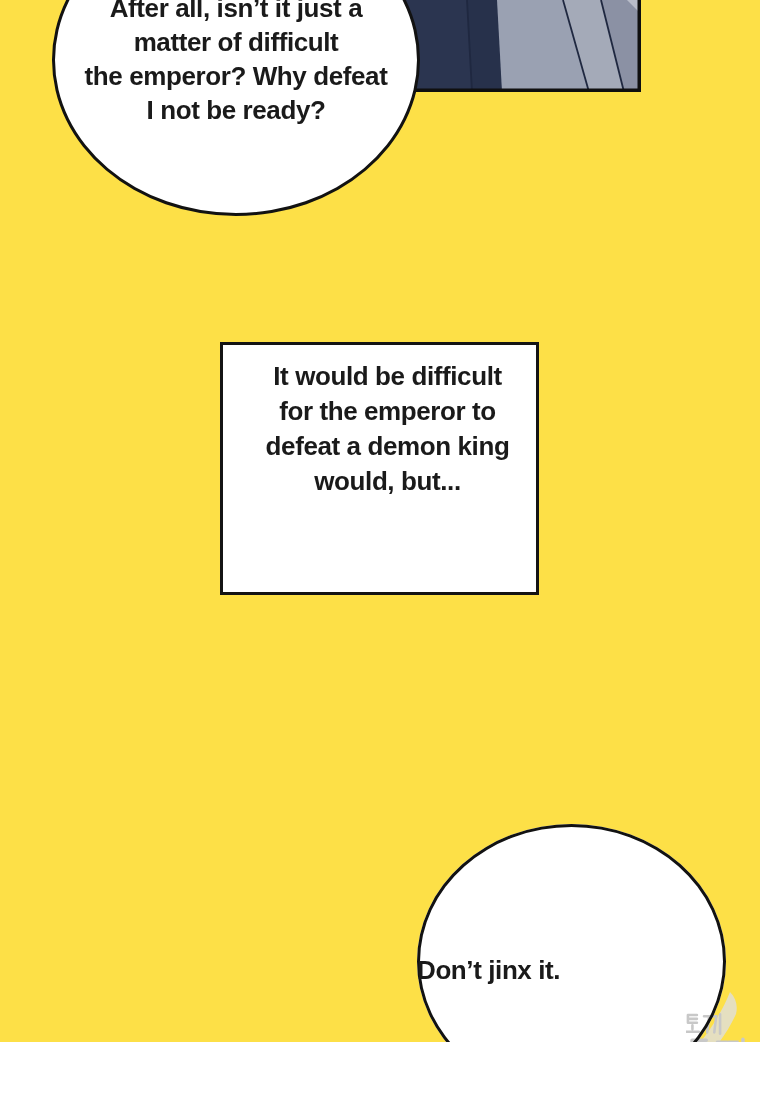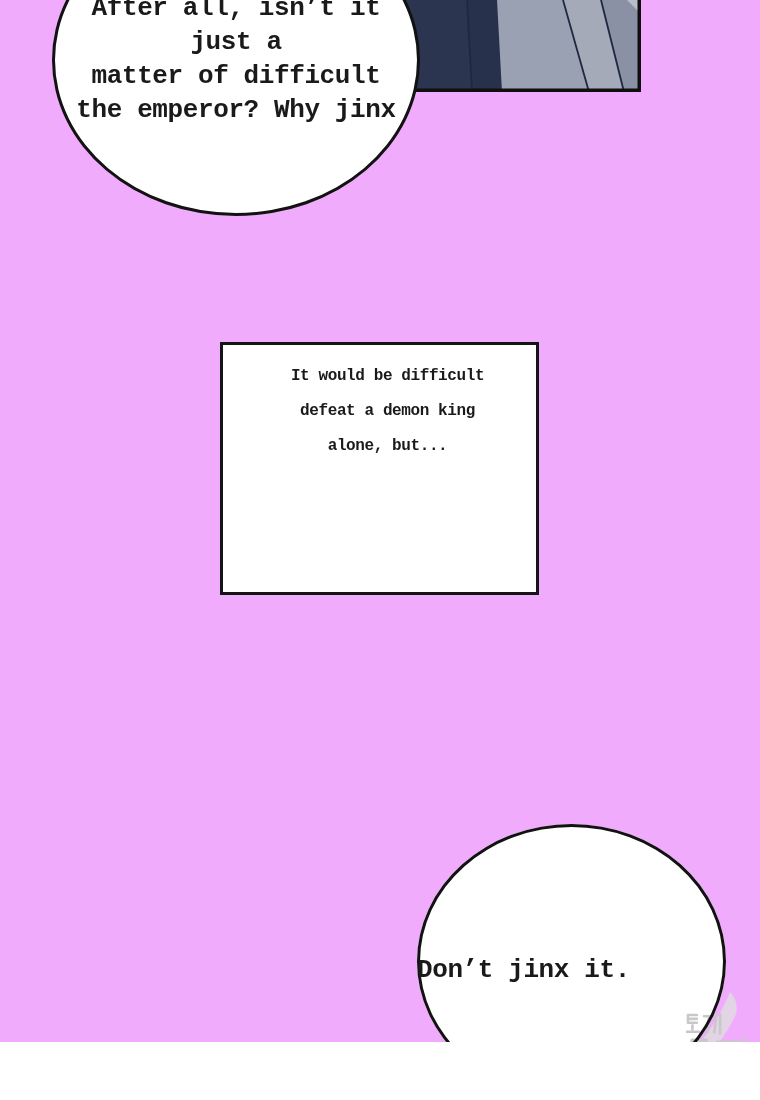--- a/index.html
+++ b/index.html
@@ -4,23 +4,23 @@
 <style>
   html, body {
     margin: 0;
     padding: 0;
     background: #ffffff;
   }
   .page {
     position: relative;
     width: 760px;
     height: 1042px;
-    background: #f0abfc;
+    background: #fde047;
     overflow: hidden;
-    font-family: Liberation Mono, monospace;
+    font-family: Liberation Sans, sans-serif;
   }
 
   
   .art-panel {
     position: absolute;
     left: 400px;
     top: 0;
     width: 241px;
     height: 92px;
     z-index: 1;
@@ -64,21 +64,21 @@
     background: #ffffff;
     border: 3px solid #141414;
     box-sizing: border-box;
     z-index: 10;
   }
   .caption-box .bubble-text {
     position: absolute;
     left: 16px;
     right: 0;
     top: 14px;
-    font-size: 16px;
+    font-size: 26px;
     line-height: 35px;
   }
 
   .bubble-bottom-fill,
   .bubble-bottom-ring,
   .bubble-bottom-textlayer {
     position: absolute;
     left: 417px;
     top: 824px;
     width: 309px;
@@ -179,29 +179,31 @@
     <line x1="163" y1="0" x2="189" y2="92" stroke-width="1.8" stroke="#1f2840"></line>
     <line x1="201" y1="0" x2="224" y2="92" stroke-width="1.8" stroke="#1f2840"></line>
     <rect x="0" y="88.5" width="241" height="3.5" fill="#0f0f0f"></rect>
     <rect x="237.5" y="0" width="3.5" height="92" fill="#0f0f0f"></rect>
   </svg>
 
   <div class="bubble-top">
     <div class="bubble-text">
       <div>After all, isn’t it just a</div>
       <div>matter of difficult</div>
-      <div>the emperor? Why jinx</div>
+      <div>the emperor? Why defeat</div>
+      <div>I not be ready?</div>
     </div>
   </div>
 
   <div class="caption-box">
     <div class="bubble-text">
       <div>It would be difficult</div>
+      <div>for the emperor to</div>
       <div>defeat a demon king</div>
-      <div>alone, but...</div>
+      <div>would, but...</div>
     </div>
   </div>
 
   <div class="strip-line"></div>
   <div class="strip-dark left"></div>
   <div class="strip-dark right"></div>
   <div class="strip-patch"></div>
   <div class="strip-tick t1"></div>
   <div class="strip-tick t2"></div>
 

